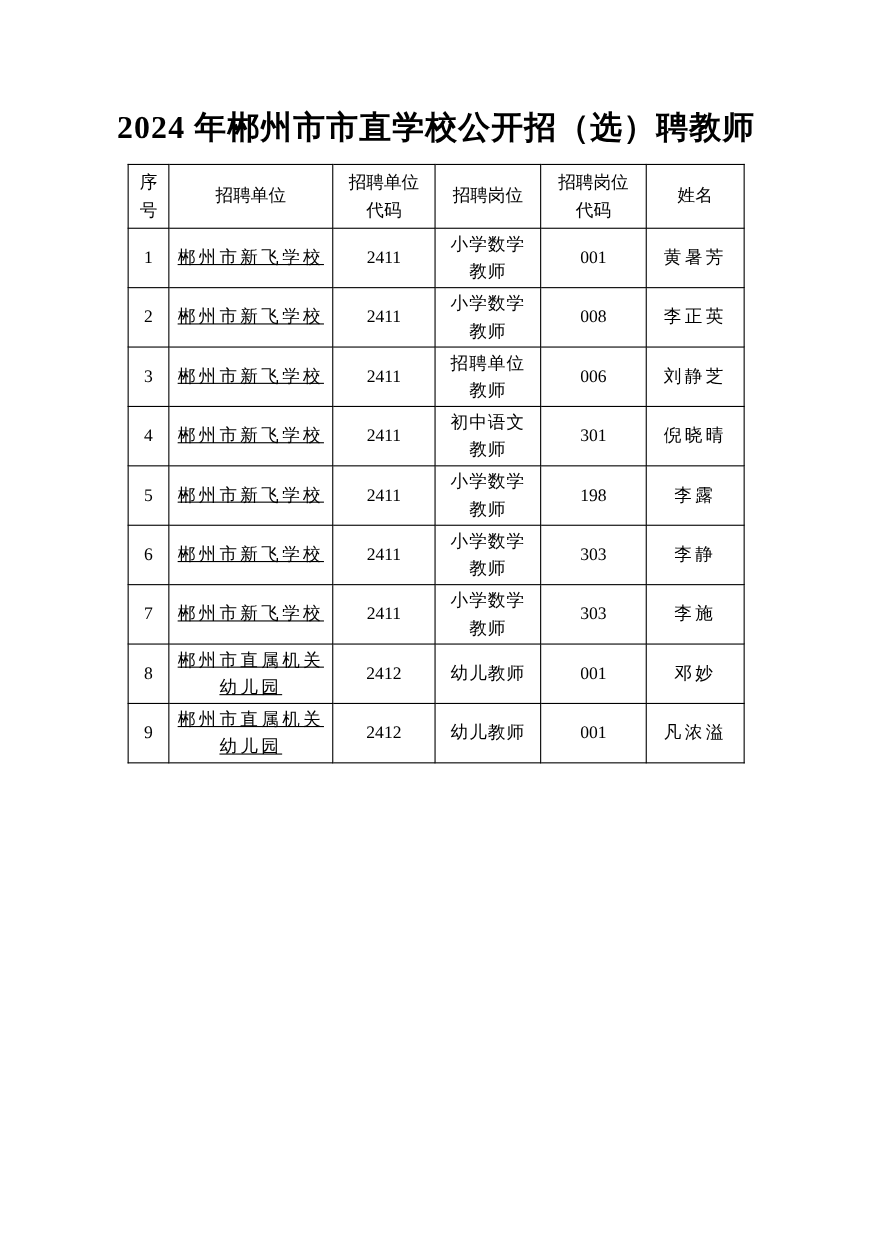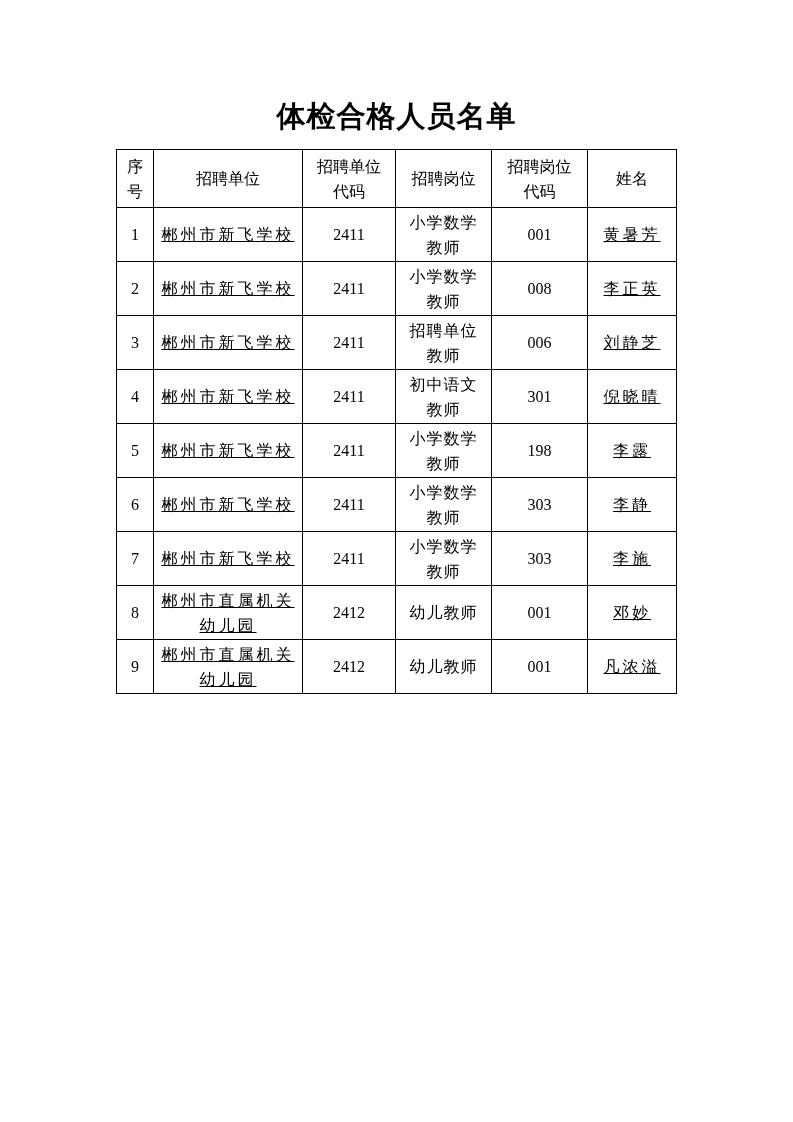--- a/index.html
+++ b/index.html
@@ -49,30 +49,30 @@
   }
   .roster-table thead tr { height: 58px; }
   .roster-table tbody tr { height: 54px; }
   .col-no    { width: 37px; }
   .col-unit  { width: 149px; }
   .col-ucode { width: 93px; }
   .col-pos   { width: 96px; }
   .col-pcode { width: 96px; }
   .col-name  { width: 89px; }
   td.cell-unit { letter-spacing: 3px; text-decoration: underline; }
-  td.cell-name { letter-spacing: 3px; text-decoration: underline; }
+  td.cell-name { letter-spacing: 3px; }
   td.cell-pos  { letter-spacing: 1px; }
 </style>
 </head>
 <body>
 
 <div class="page">
 
   <div class="doc-title">
-    <div>体检合格人员名单</div>
+    <div>2024 年郴州市市直学校公开招（选）聘教师</div>
   </div>
 
   <table class="roster-table">
     <colgroup>
       <col class="col-no">
         <col class="col-unit">
         <col class="col-ucode">
       <col class="col-pos">
         <col class="col-pcode">
         <col class="col-name">

